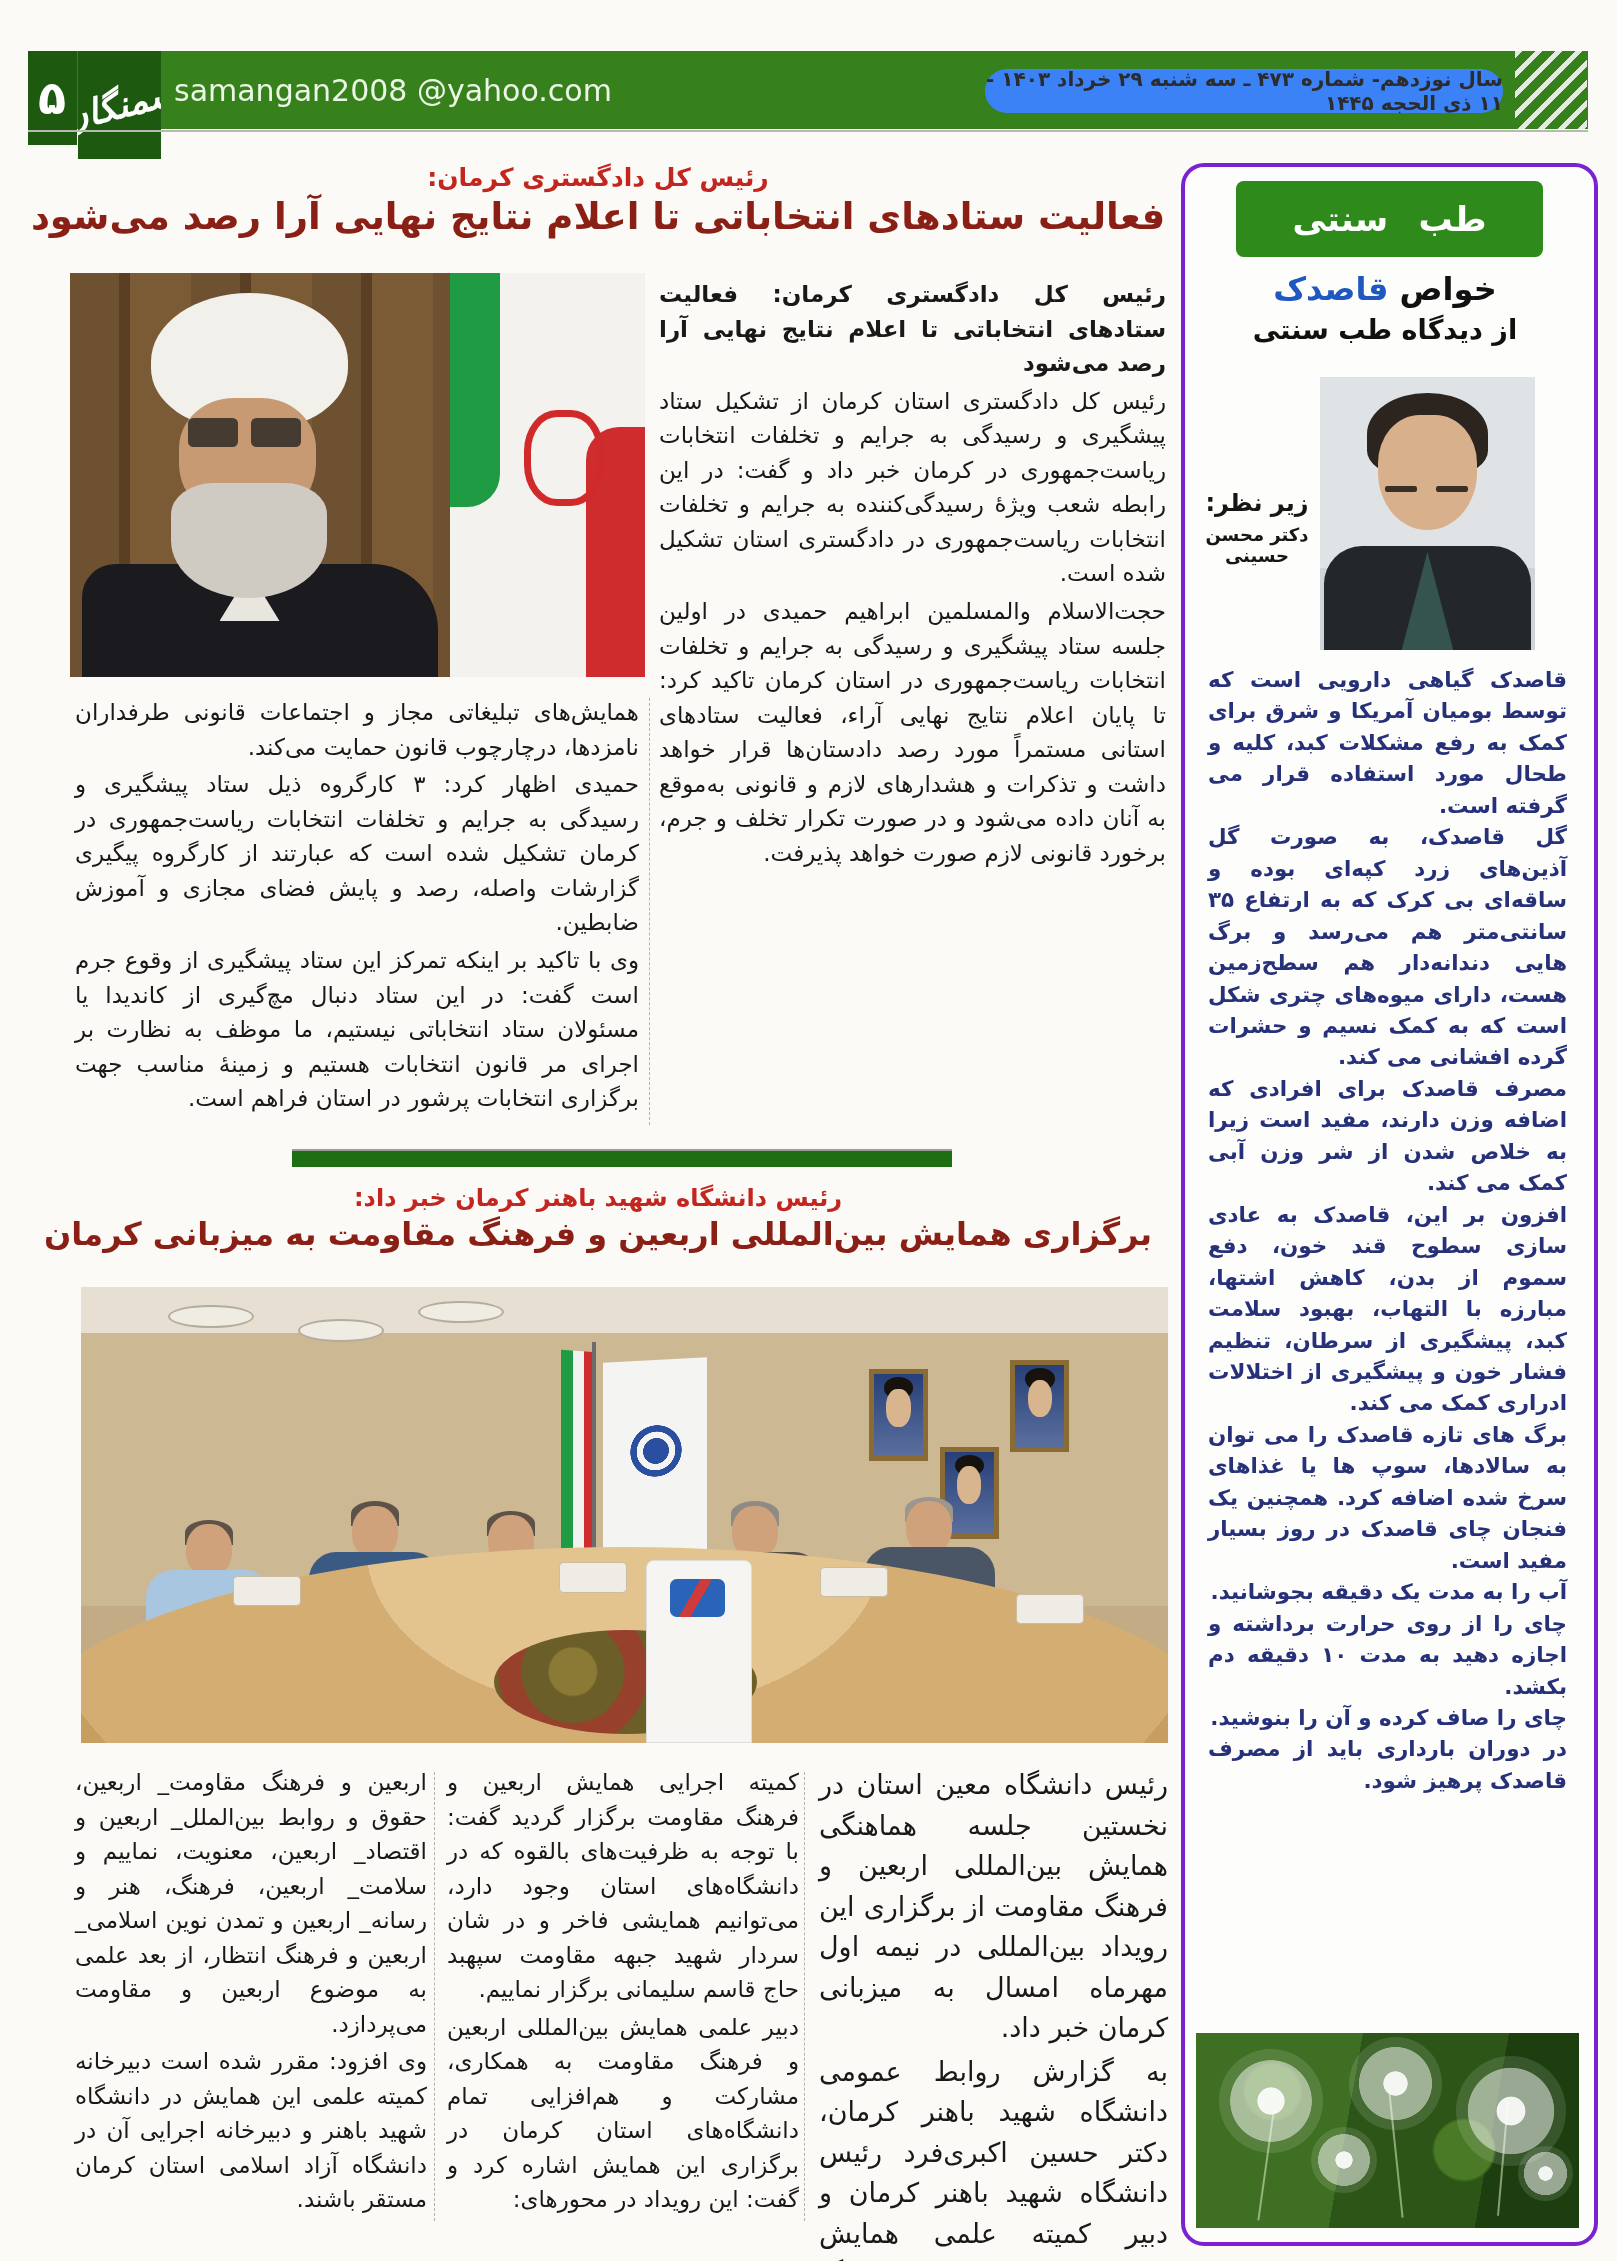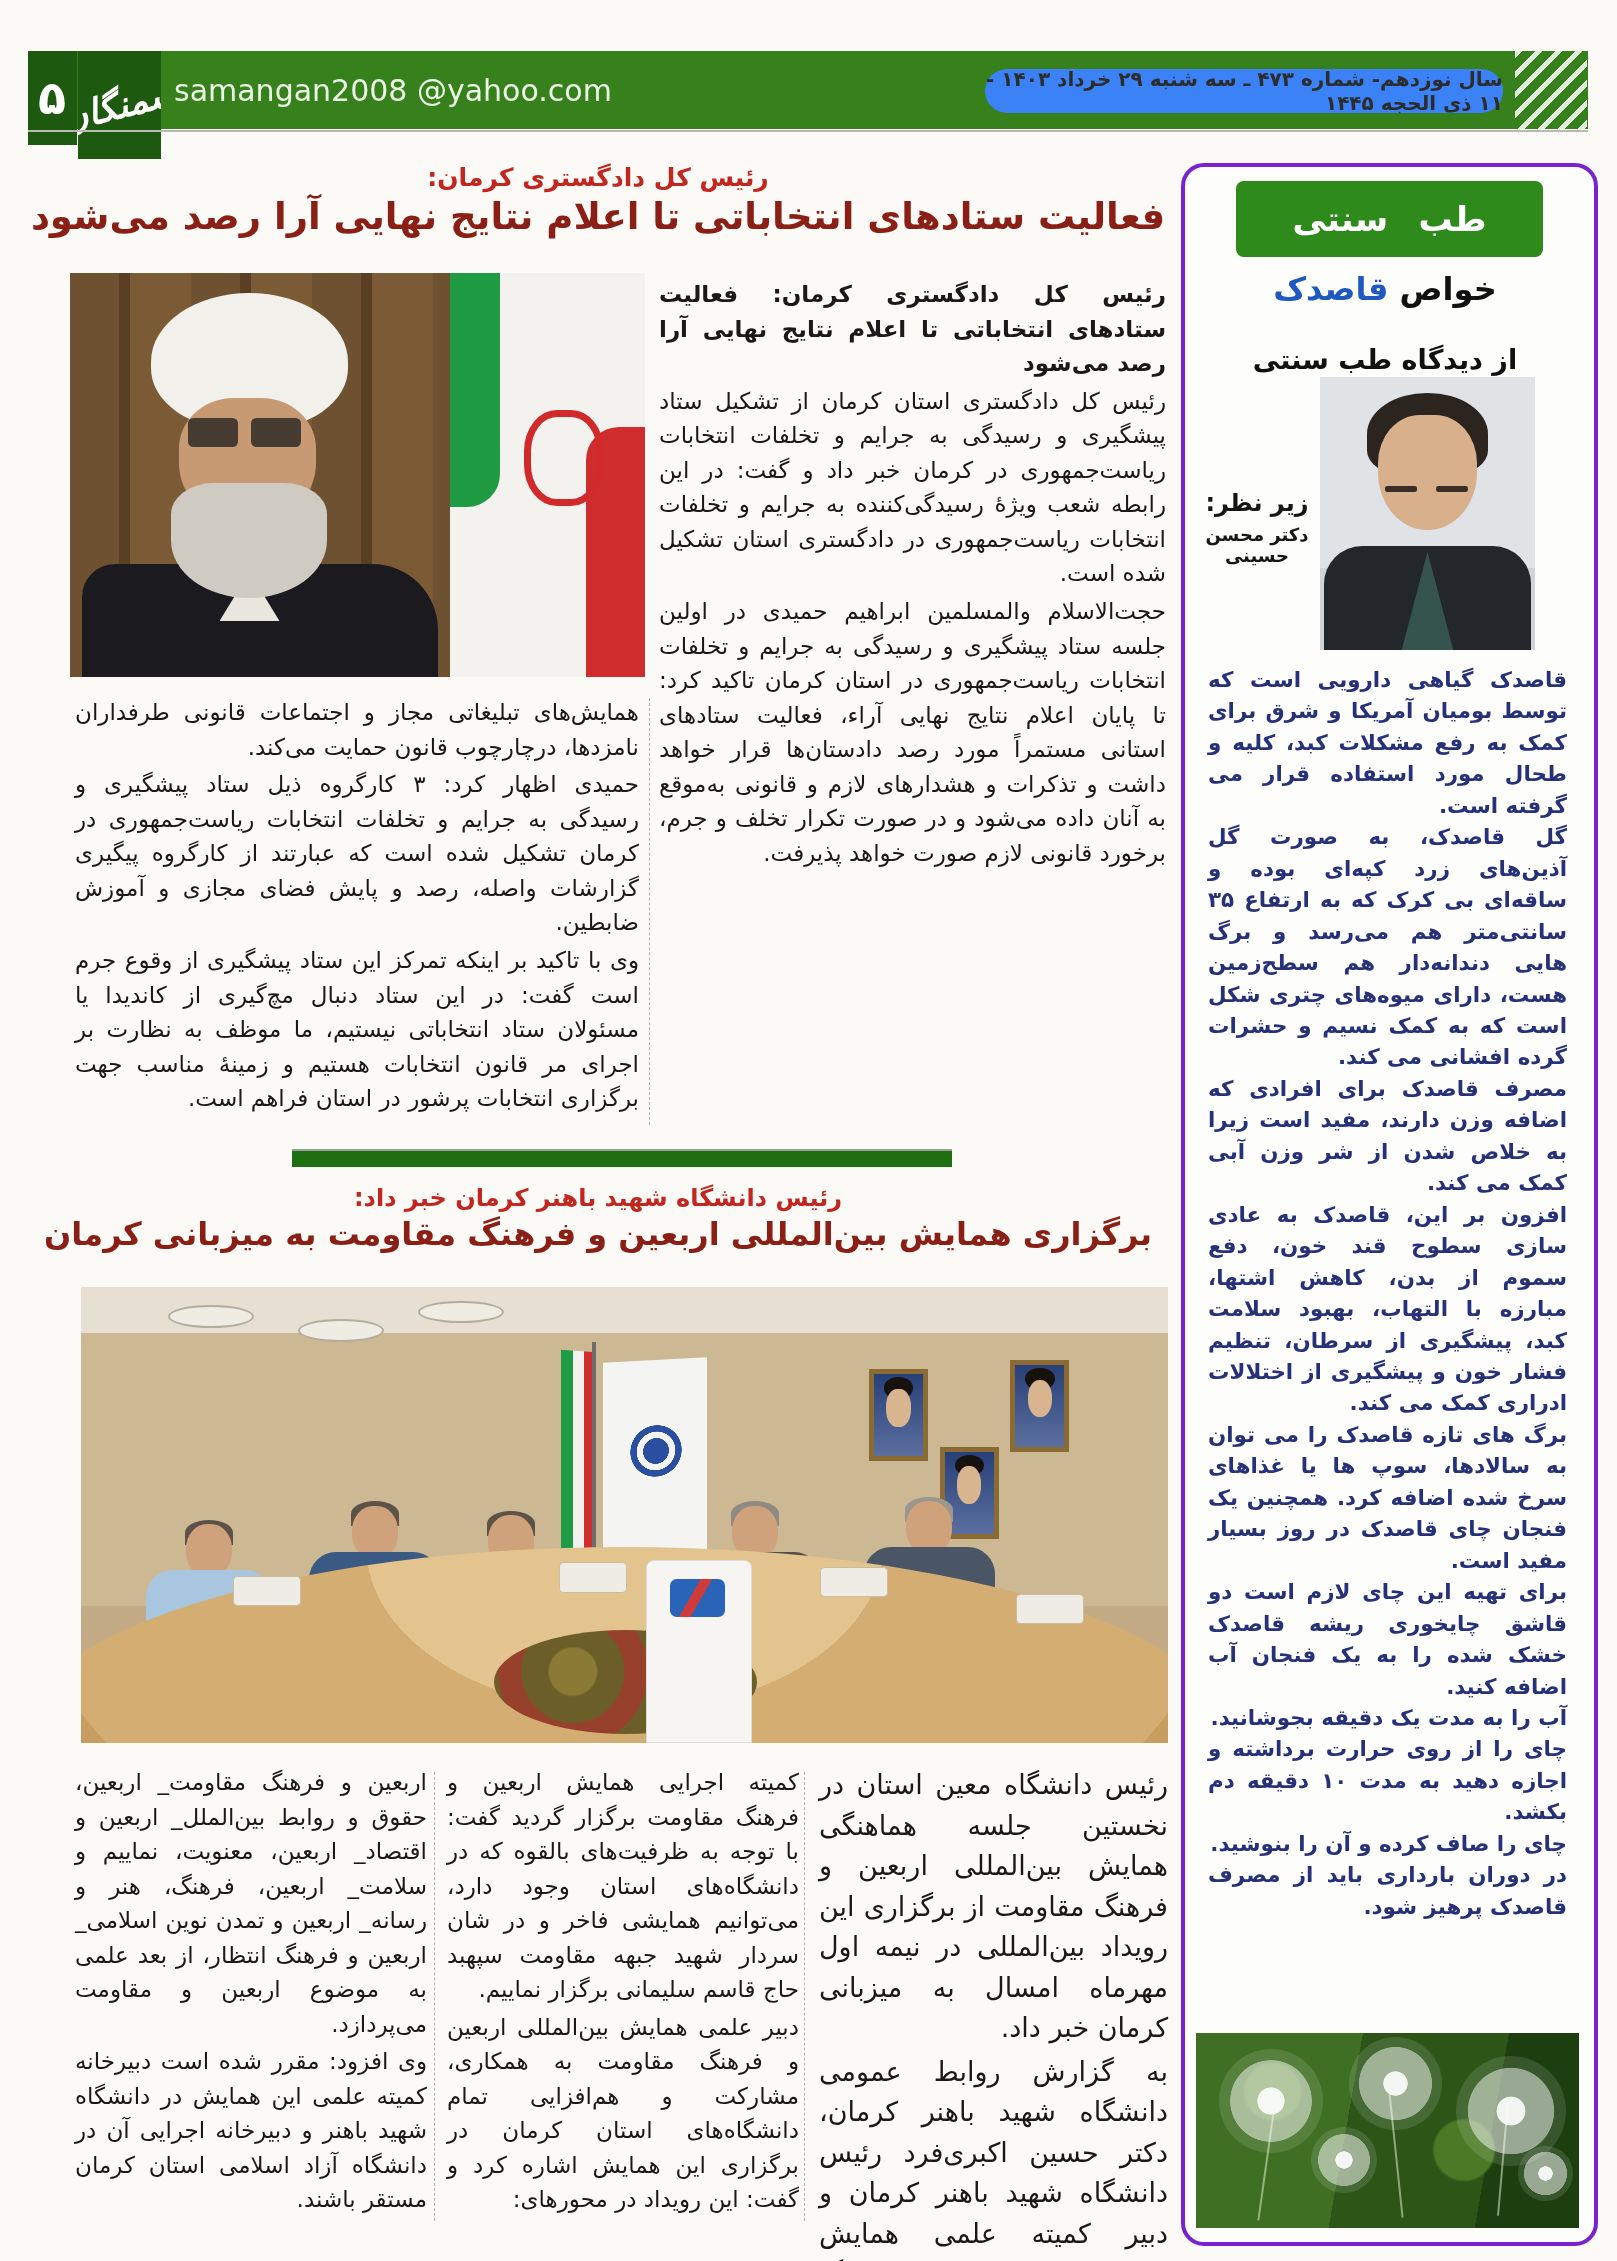--- a/index.html
+++ b/index.html
@@ -81,21 +81,21 @@
     linear-gradient(100deg,#3f6f22 0 40%,#2c5517 40% 75%,#1d3f0f 75% 100%);}
   .p4-head{position:absolute;border-radius:50%;background:
     radial-gradient(circle,rgba(255,255,255,.95) 0 18%,rgba(255,255,255,.55) 19% 55%,rgba(255,255,255,.12) 56% 72%,transparent 73%);}
   .p4-stem{position:absolute;width:2.2px;background:rgba(220,235,200,.55);}
   
   .sbox{position:absolute;left:1182px;top:163px;width:409px;height:2075px;border:4.4px solid #7a22cf;border-radius:23px;background:#fdfdfb;}
   .shdr{position:absolute;left:1237px;top:181px;width:307px;height:76px;background:#2f8a1c;border-radius:7.7px;
     display:flex;align-items:center;justify-content:center;color:#fff;font-size:34px;font-weight:bold;word-spacing:18.6px;}
   .st1{position:absolute;left:1186px;top:270px;width:400px;text-align:center;font-size:32px;font-weight:bold;color:#111;}
   .st1 .blue{color:#1f58c0;}
-  .st2{position:absolute;left:1186px;top:314px;width:400px;text-align:center;font-size:27px;font-weight:bold;color:#111;margin-top:30px;}
+  .st2{position:absolute;left:1186px;top:314px;width:400px;text-align:center;font-size:27px;font-weight:bold;color:#111;}
   .ssup{position:absolute;left:1189px;top:489px;width:138px;text-align:center;font-weight:bold;color:#161616;}
   .ssup .l1{font-size:24px;margin-bottom:7px;}
   .ssup .l2{font-size:18px;}
   .sbody{position:absolute;left:1209px;top:664px;width:359px;font-size:21.4px;line-height:1.47;font-weight:bold;
     color:#27317a;text-align:justify;}
   .sbody p{margin:0;}
 </style>
 </head>
 <body>
 
@@ -250,21 +250,20 @@
     <div class="p3-jacket"></div>
     <div class="p3-shirt"></div>
   </div>
 
   <div class="sbody">
     <p>قاصدک گیاهی دارویی است که توسط بومیان آمریکا و شرق برای کمک به رفع مشکلات کبد، کلیه و طحال مورد استفاده قرار می گرفته است.</p>
     <p>گل قاصدک، به صورت گل آذین‌های زرد کپه‌ای بوده و ساقه‌ای بی کرک که به ارتفاع ۳۵ سانتی‌متر هم می‌رسد و برگ هایی دندانه‌دار هم سطح‌زمین هست، دارای میوه‌های چتری شکل است که به کمک نسیم و حشرات گرده افشانی می کند.</p>
     <p>مصرف قاصدک برای افرادی که اضافه وزن دارند، مفید است زیرا به خلاص شدن از شر وزن آبی کمک می کند.</p>
     <p>افزون بر این، قاصدک به عادی سازی سطوح قند خون، دفع سموم از بدن، کاهش اشتها، مبارزه با التهاب، بهبود سلامت کبد، پیشگیری از سرطان، تنظیم فشار خون و پیشگیری از اختلالات ادراری کمک می کند.</p>
     <p>برگ های تازه قاصدک را می توان به سالادها، سوپ ها یا غذاهای سرخ شده اضافه کرد. همچنین یک فنجان چای قاصدک در روز بسیار مفید است.</p>
-    <p>برای تهیه این چای لازم است دو قاشق چایخوری ریشه قاصدک خشک شده را به یک فنجان آب اضافه کنید.</p>
     <p>آب را به مدت یک دقیقه بجوشانید.</p>
     <p>چای را از روی حرارت برداشته و اجازه دهید به مدت ۱۰ دقیقه دم بکشد.</p>
     <p>چای را صاف کرده و آن را بنوشید.</p>
     <p>در دوران بارداری باید از مصرف قاصدک پرهیز شود.</p>
   </div>
 
   <div class="photo" style="left:1197px;top:2033px;width:383px;height:195px;">
     <div class="p4-bg"></div>
     <div class="p4-stem" style="left:18%;top:40%;height:110px;transform:rotate(8deg);"></div>
     <div class="p4-stem" style="left:52%;top:30%;height:126px;transform:rotate(-6deg);"></div>

